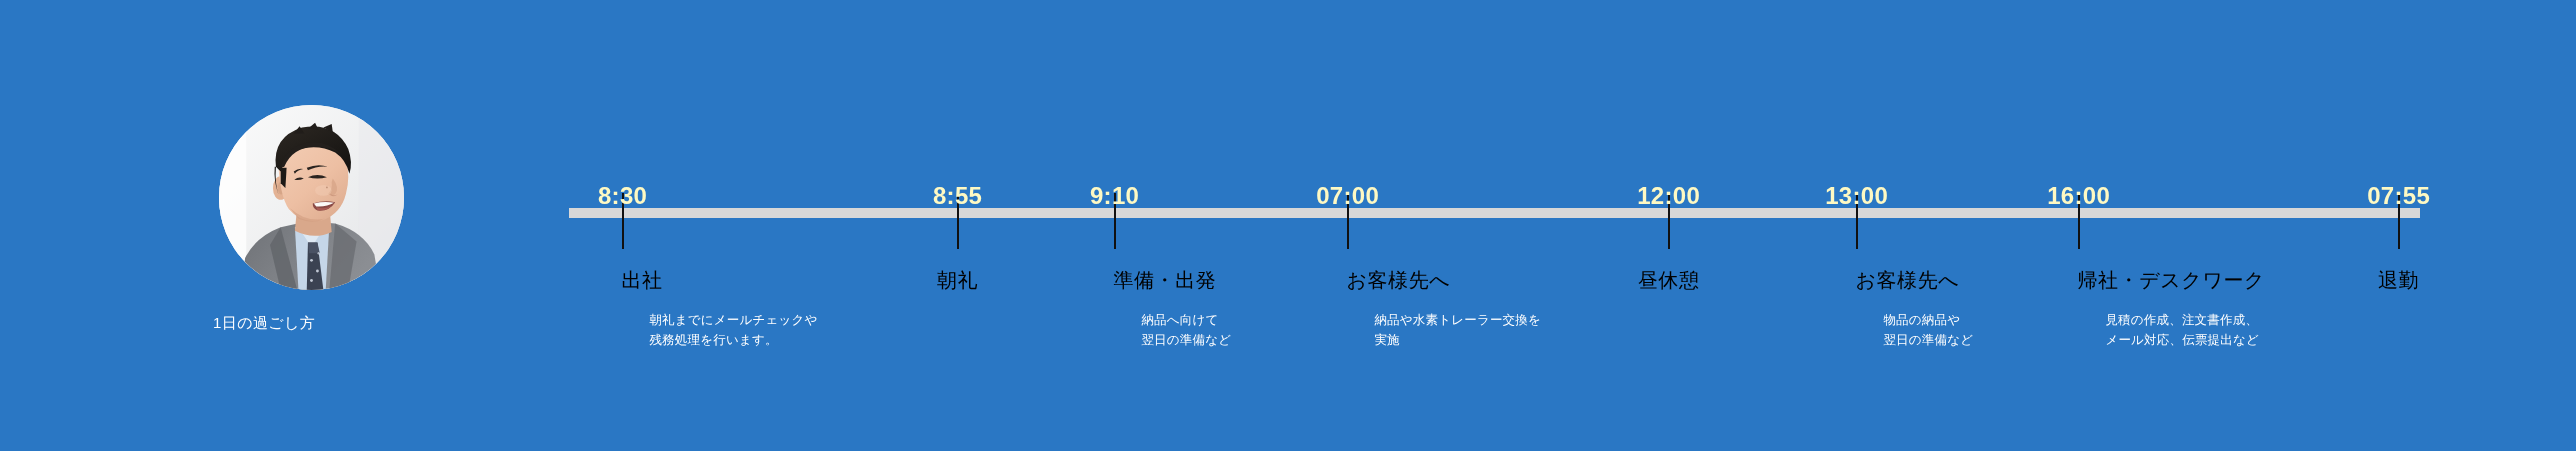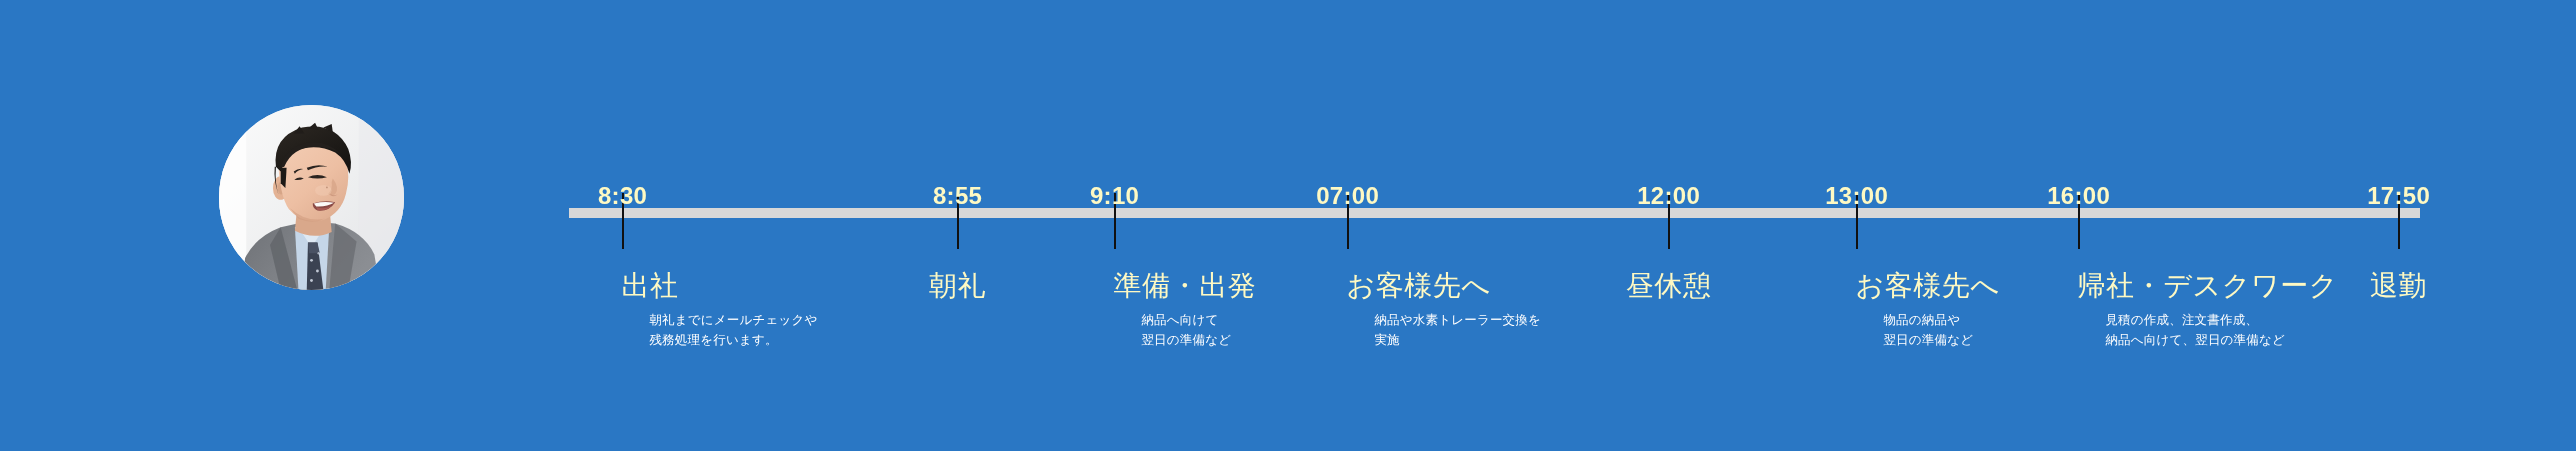--- a/index.html
+++ b/index.html
@@ -111,22 +111,22 @@
     white-space: nowrap;
     transform: translateX(-50%);
     left: 0.6px;
     text-align: center;
     margin-top: 37px;
   }
 
   .tl-label {
     position: absolute;
     top: 267px;
-    color: #fef9c3;
-    font-size: 28px;
+    color: #000000;
+    font-size: 20px;
     font-weight: 400;
     letter-spacing: 0.6px;
     white-space: nowrap;
     left: -0.6px;
     font-family: Liberation Mono, monospace;
   }
 
   .tl-label.centered {
     transform: translateX(-50%);
     left: 0.6px;
@@ -230,20 +230,21 @@
         <path d="M158 166 Q178 160 196 164 Q186 180 166 178 Q158 174 158 166 Z" fill="#8a4a45"></path>
         <path d="M160 166 Q178 162 194 165 Q182 172 164 171 Z" fill="#fbfaf7"></path>
         <path d="M164 172 Q178 177 190 170 Q180 180 166 177 Z" fill="#a85a52"></path>
 
         <ellipse cx="176" cy="144" rx="14" ry="9" fill="#f6d5bd" opacity="0.35"></ellipse>
         <circle cx="182" cy="139" r="1.6" fill="#b98a70" opacity="0.8"></circle>
       </svg>
     </div>
 
 
+    <div id="profile-subtitle">1日の過ごし方</div>
   </div>
 
   <div id="timeline">
     <div id="timeline-bar"></div>
 
     <div class="tl-event" style="left:622px;">
       <div class="tl-tick"></div>
       <div class="tl-time">8:30</div>
       <div class="tl-label">出社</div>
       <div class="tl-desc">
@@ -301,27 +302,27 @@
         <div>翌日の準備など</div>
       </div>
     </div>
 
     <div class="tl-event" style="left:2078px;">
       <div class="tl-tick"></div>
       <div class="tl-time">16:00</div>
       <div class="tl-label">帰社・デスクワーク</div>
       <div class="tl-desc">
         <div>見積の作成、注文書作成、</div>
-        <div>納品へ向けて、翌日の準備など</div>
+        <div>メール対応、伝票提出など</div>
       </div>
     </div>
 
     <div class="tl-event" style="left:2398px;">
       <div class="tl-tick"></div>
-      <div class="tl-time">17:50</div>
+      <div class="tl-time">07:55</div>
       <div class="tl-label centered">退勤</div>
       <div class="tl-desc">
         <div></div>
         <div></div>
       </div>
     </div>
   </div>
 
 </div>
 

